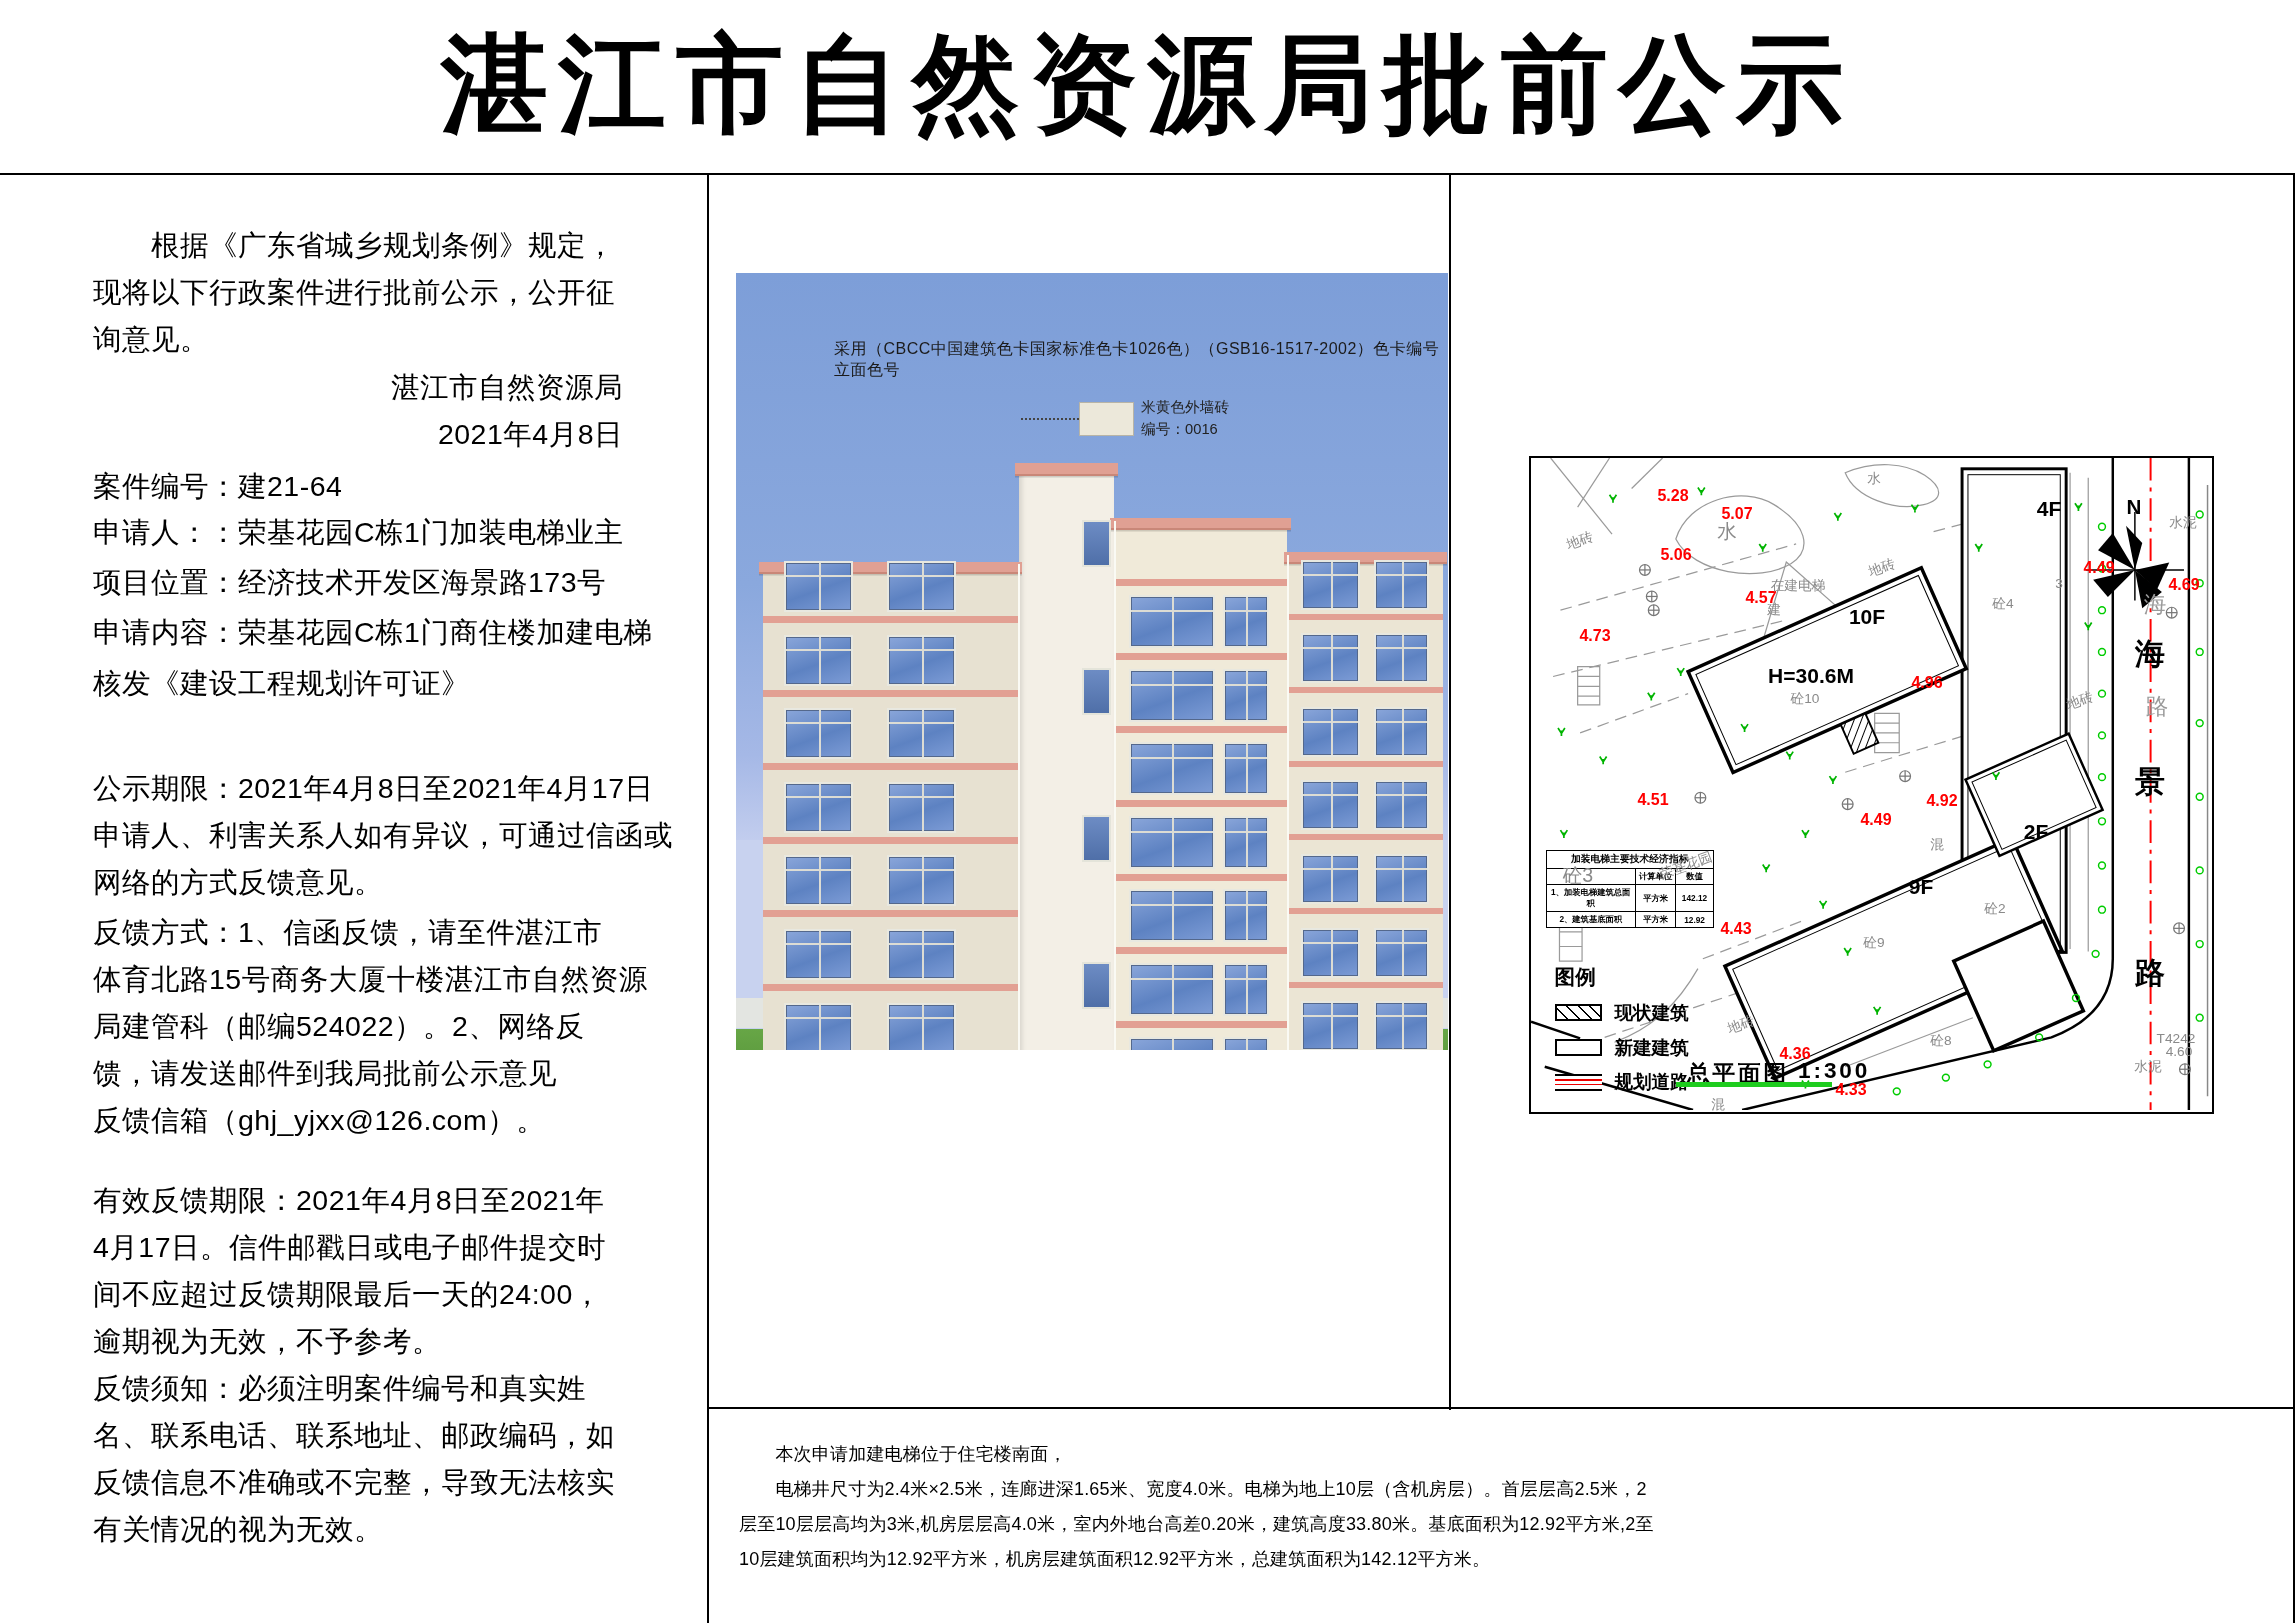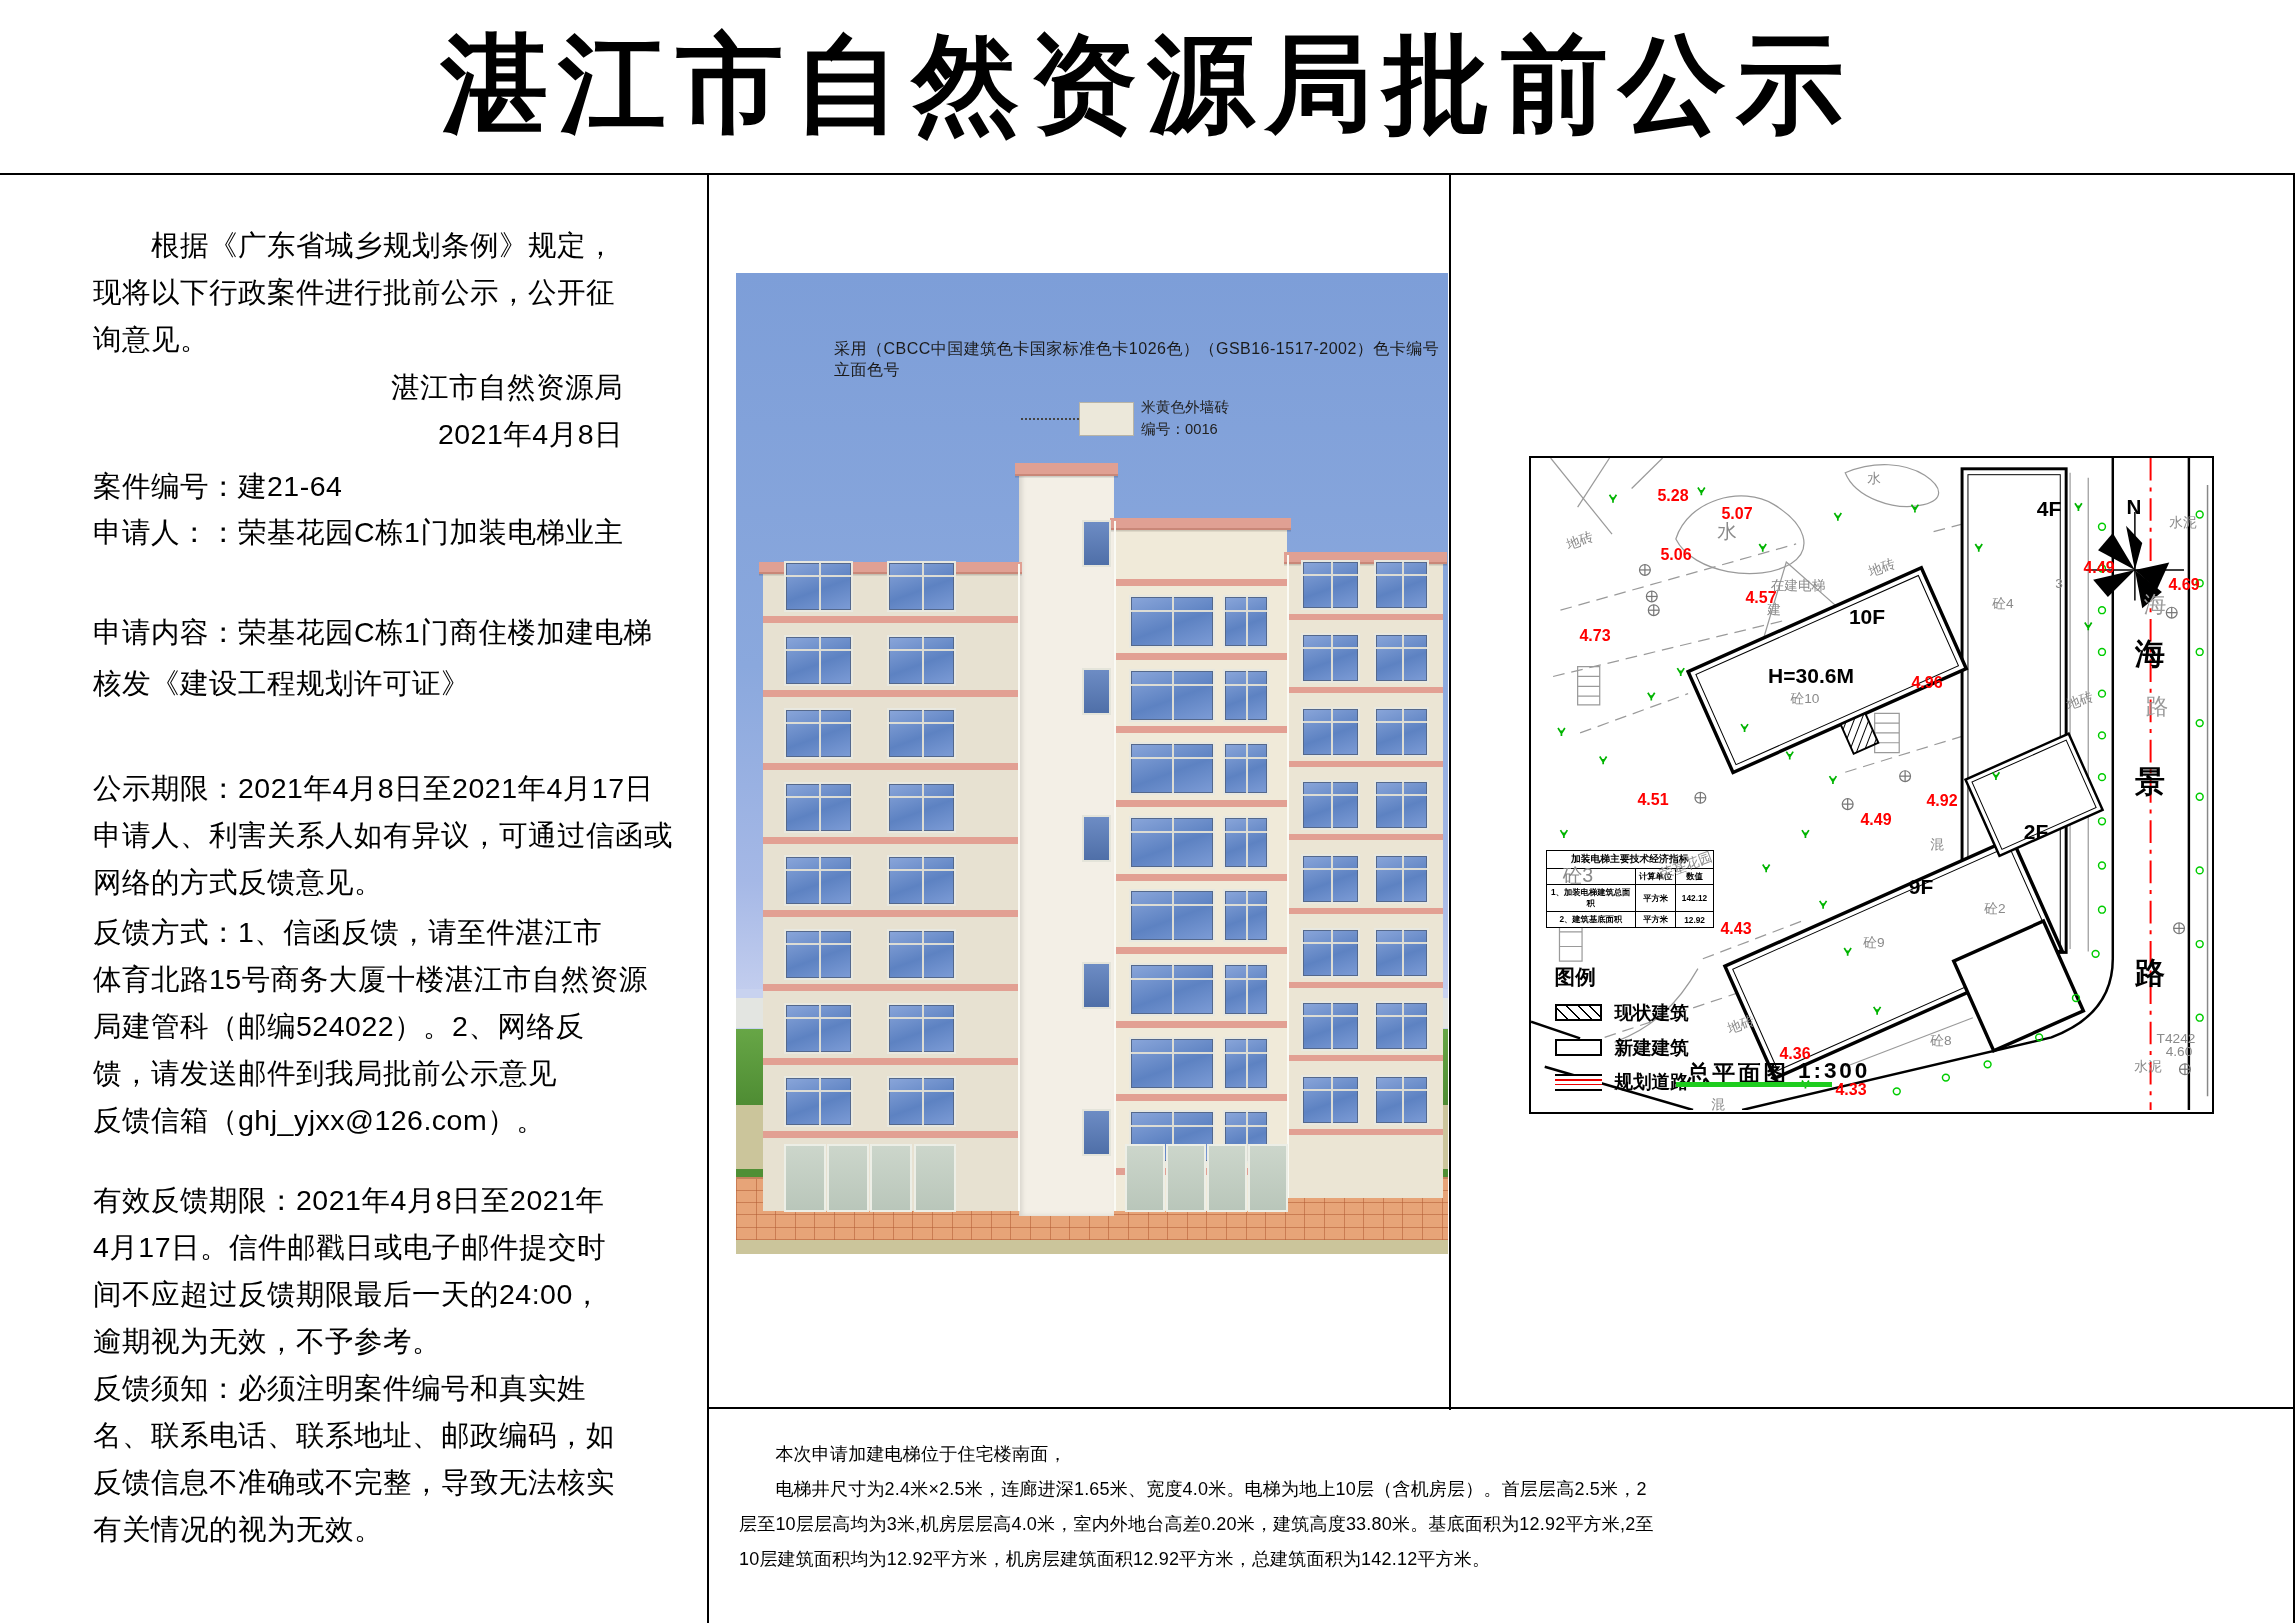--- a/index.html
+++ b/index.html
@@ -8,21 +8,21 @@
   
   .rule{position:absolute;background:#000;}
   
   .title{position:absolute;top:12.8px;left:0;width:100%;text-align:center;
          font-size:107px;font-weight:bold;letter-spacing:10.8px;white-space:nowrap;}
   
   .lt{position:absolute;left:93px;width:613px;font-size:28.5px;line-height:47px;
       white-space:pre-line;letter-spacing:0.5px;}
   .lt.right{width:530px;text-align:right;}
   
-  .photo{position:absolute;left:736px;top:273px;width:712px;height:981px;overflow:hidden;
+  .photo{position:absolute;left:736px;top:273px;width:712px;height:777px;overflow:hidden;
          background:linear-gradient(180deg,#7d9ed8 0%,#8aa8dd 40%,#a5b8e6 62%,#c2cdee 73%,#c8d2ef 73%);}
   .photo-note{position:absolute;font-size:16px;color:#1b1b1b;letter-spacing:0.5px;}
   .swatch{position:absolute;background:#ece8da;border:1px solid #b8b4a6;}
   .leader{position:absolute;border-top:2px dotted #444;}
   .swatch-label{position:absolute;font-size:14.7px;color:#222;}
   .horizon{position:absolute;left:0;width:100%;background:#e3e5e1;}
   .grassband{position:absolute;left:0;width:100%;background:linear-gradient(#67a646,#4e8c33);}
   .groundband{position:absolute;left:0;width:100%;background:#cbc59b;}
   .hedge{position:absolute;left:0;width:100%;background:#4f8f35;}
   .tilewall{position:absolute;left:0;width:100%;background:#e7a478;
@@ -87,20 +87,21 @@
   <div class="rule" style="left:707px;top:1407px;width:1588px;height:2px;"></div>
   <div class="rule" style="left:2293px;top:173px;width:2px;height:1451px;"></div>
 
   <div class="lt" style="top:222px;">　　根据《广东省城乡规划条例》规定，
 现将以下行政案件进行批前公示，公开征
 询意见。</div>
   <div class="lt right" style="top:364px;">湛江市自然资源局
 2021年4月8日</div>
   <div class="lt" style="top:463px;">案件编号：建21-64</div>
   <div class="lt" style="top:509px;">申请人：：荣基花园C栋1门加装电梯业主</div>
+  <div class="lt" style="top:559px;">项目位置：经济技术开发区海景路173号</div>
   <div class="lt" style="top:609px;">申请内容：荣基花园C栋1门商住楼加建电梯</div>
   <div class="lt" style="top:660px;">核发《建设工程规划许可证》</div>
   <div class="lt" style="top:765px;">公示期限：2021年4月8日至2021年4月17日
 申请人、利害关系人如有异议，可通过信函或
 网络的方式反馈意见。</div>
   <div class="lt" style="top:909px;">反馈方式：1、信函反馈，请至件湛江市
 体育北路15号商务大厦十楼湛江市自然资源
 局建管科（邮编524022）。2、网络反
 馈，请发送邮件到我局批前公示意见
 反馈信箱（ghj_yjxx@126.com）。</div>

